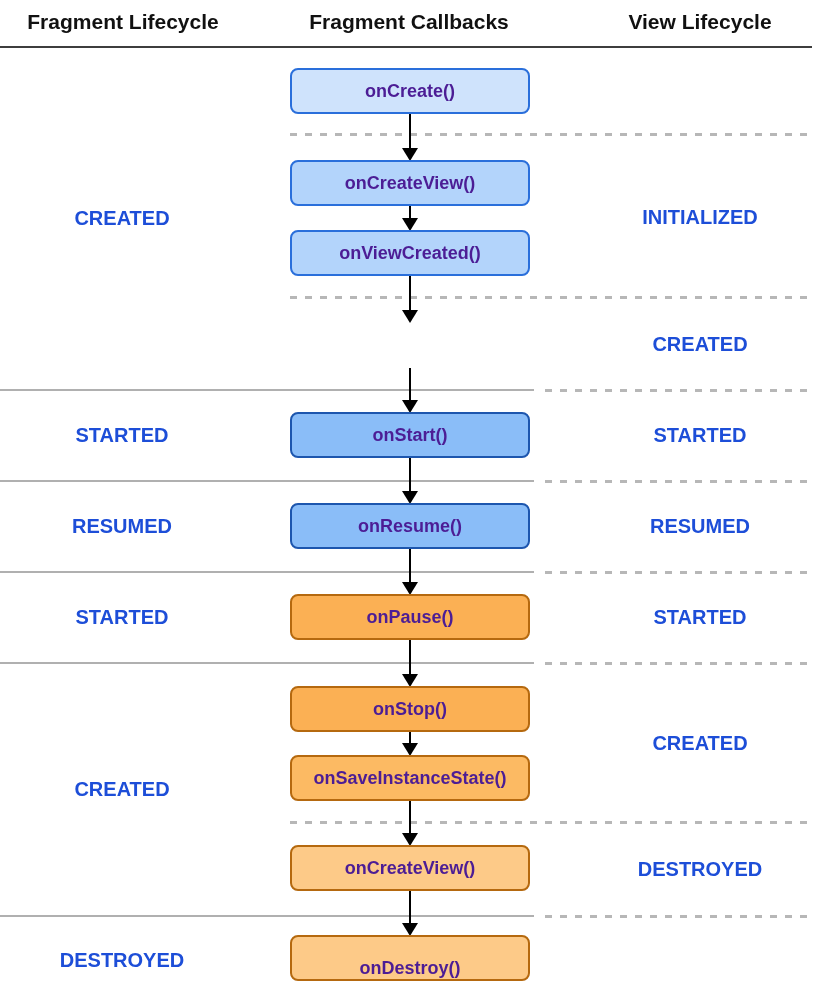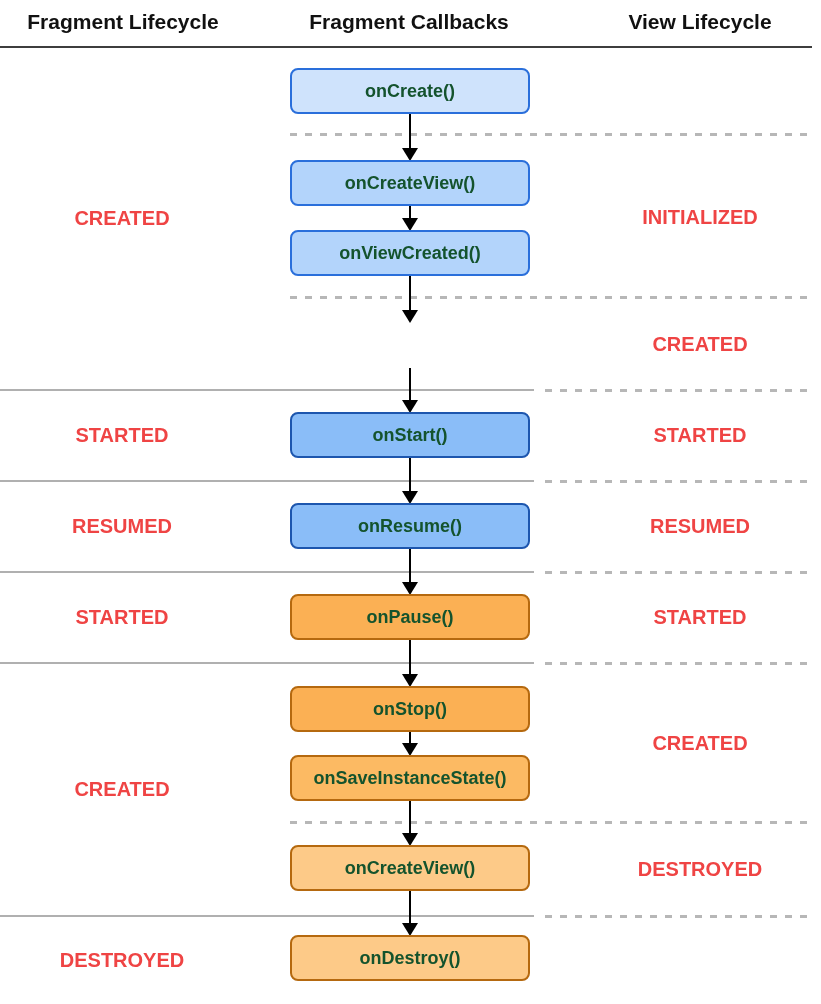--- a/index.html
+++ b/index.html
@@ -27,38 +27,38 @@
     width: 821px; height: 2px;
     z-index: 1;
   }
   .sep-solid { position: absolute; height: 2px; z-index: 1; }
   .sep-dash  { position: absolute; height: 3px; z-index: 1; }
   .state {
     position: absolute;
     transform: translate(-50%, -50%);
     font-weight: bold;
     font-size: 20px;
-    color: #ef4444;
+    color: #1d4ed8;
     white-space: nowrap;
     z-index: 4;
   }
   .box {
     position: absolute;
     left: 290px;
     width: 240px;
     height: 46px;
     border-radius: 8px;
     border: 2px solid;
     box-sizing: border-box;
     display: flex;
     align-items: center;
     justify-content: center;
     font-weight: bold;
     font-size: 18px;
-    color: #14532d;
+    color: #4c1d95;
     z-index: 3;
   }
   .arrow-line { position: absolute; width: 2.5px; z-index: 2; }
   .arrow-head {
     position: absolute;
     width: 0; height: 0;
     border-left: 8px solid transparent;
     border-right: 8px solid transparent;
     z-index: 2;
   }
@@ -105,21 +105,21 @@
     </div>
     <div class="box" style="top: 686px; background: rgb(251, 176, 84); border-color: rgb(181, 105, 15);">
       <span>onStop()</span>
     </div>
     <div class="box" style="top: 755px; background: rgb(252, 186, 99); border-color: rgb(181, 105, 15);">
       <span>onSaveInstanceState()</span>
     </div>
     <div class="box" style="top: 845px; background: rgb(253, 202, 136); border-color: rgb(181, 105, 15);">
       <span>onCreateView()</span>
     </div>
-    <div class="box" style="top: 935px; background: rgb(253, 202, 136); border-color: rgb(181, 105, 15);">
+    <div class="box" style="top: 935px; background: rgb(253, 202, 136); border-color: rgb(181, 105, 15); align-items: flex-end;">
       <span>onDestroy()</span>
     </div>
     <div class="arrow-line" style="left: 408.75px; top: 114px; height: 35px; background: rgb(0, 0, 0);"></div>
     <div class="arrow-head" style="left: 402px; top: 148px; border-top: 13px solid rgb(0, 0, 0);"></div>
     <div class="arrow-line" style="left: 408.75px; top: 206px; height: 13px; background: rgb(0, 0, 0);"></div>
     <div class="arrow-head" style="left: 402px; top: 218px; border-top: 13px solid rgb(0, 0, 0);"></div>
     <div class="arrow-line" style="left: 408.75px; top: 276px; height: 35px; background: rgb(0, 0, 0);"></div>
     <div class="arrow-head" style="left: 402px; top: 310px; border-top: 13px solid rgb(0, 0, 0);"></div>
     <div class="arrow-line" style="left: 408.75px; top: 368px; height: 33px; background: rgb(0, 0, 0);"></div>
     <div class="arrow-head" style="left: 402px; top: 400px; border-top: 13px solid rgb(0, 0, 0);"></div>

